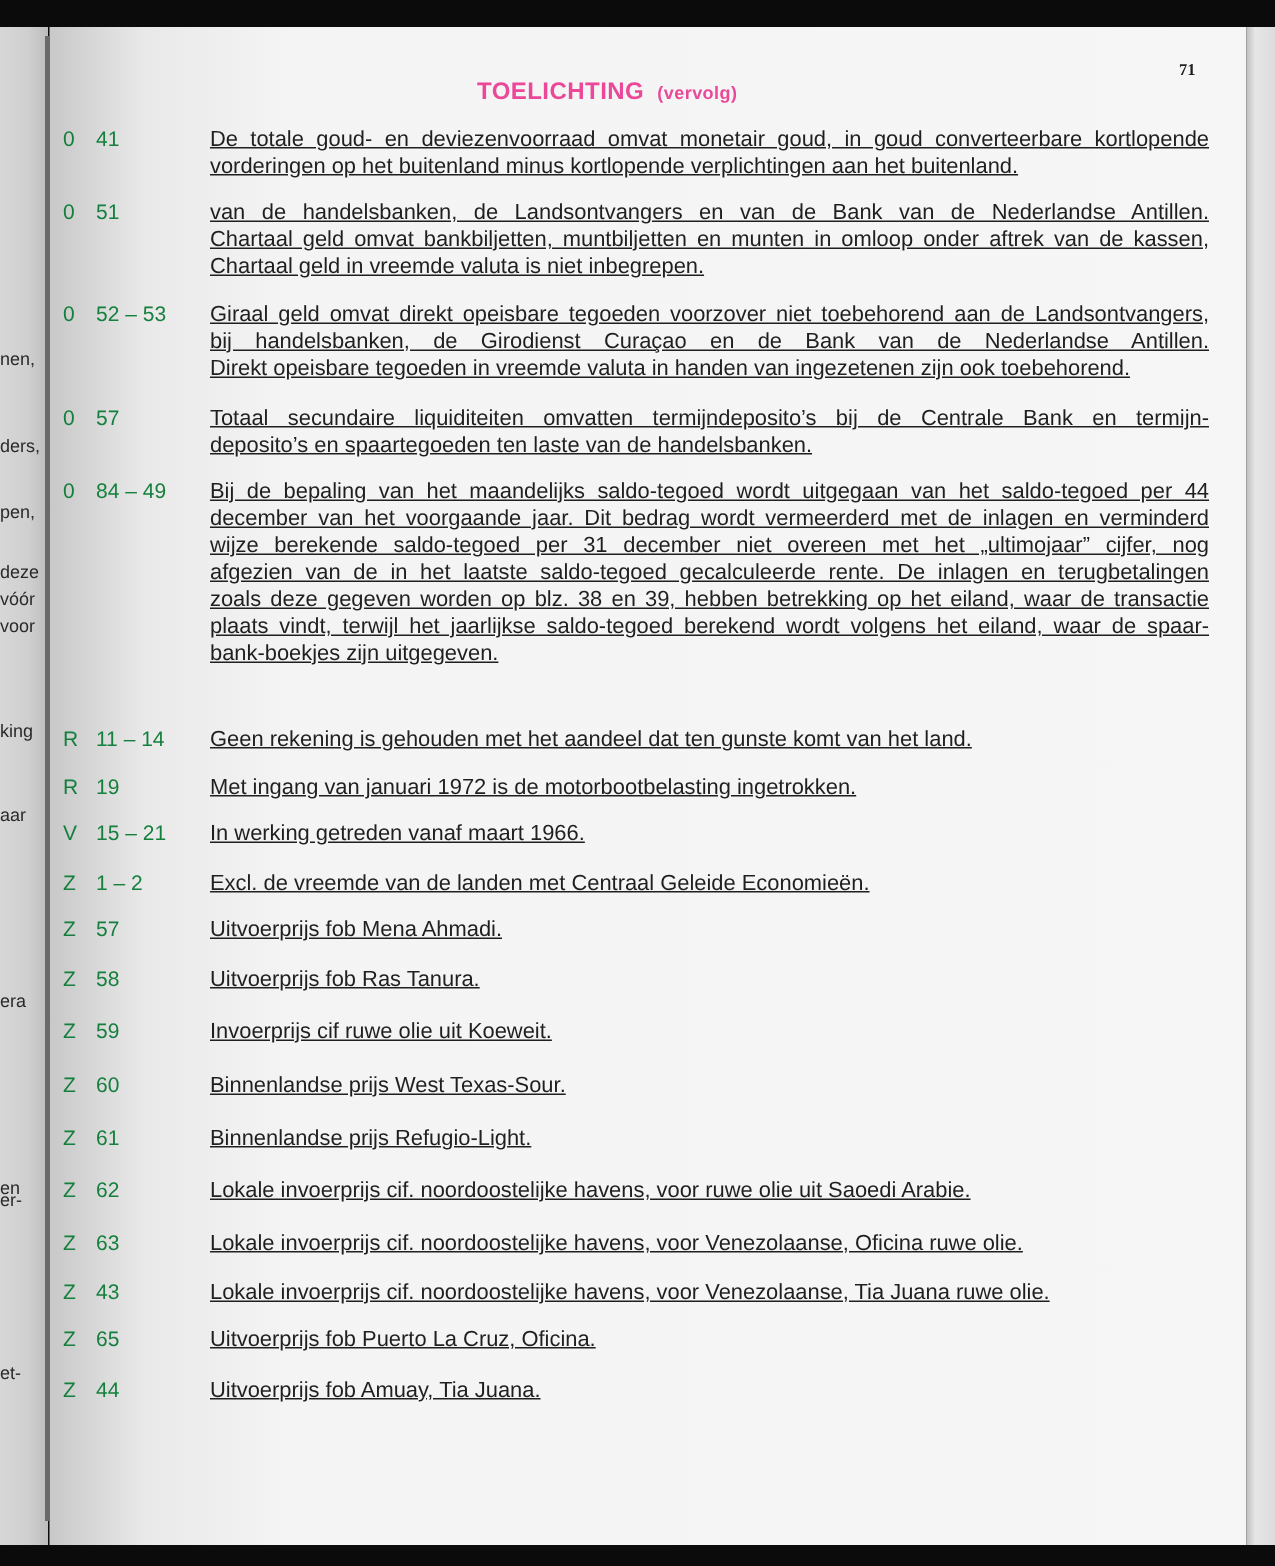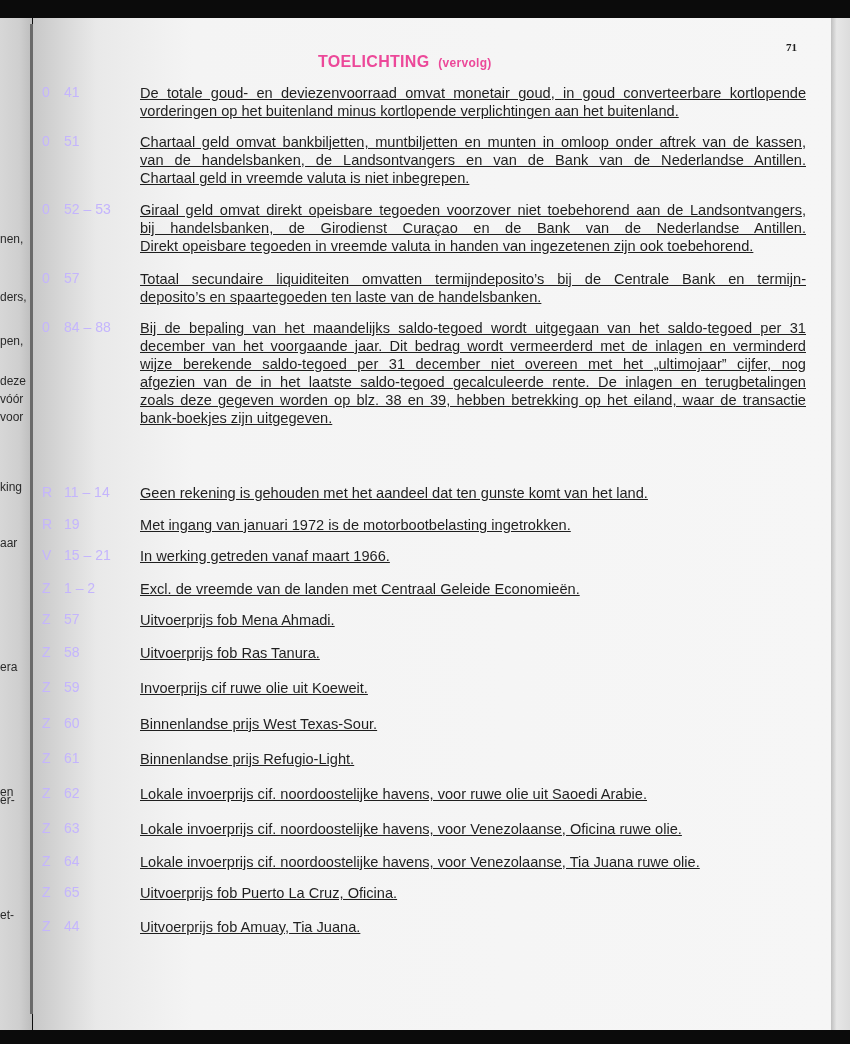--- a/index.html
+++ b/index.html
@@ -88,21 +88,21 @@
     .note {
       position: absolute;
       left: 0;
       width: 850px;
     }
     .note .code {
       position: absolute;
       left: 42px;
       top: 0;
       font-size: 14px;
-      color: #c4b5fd;
+      color: #15803d;
       font-family: "Liberation Sans Narrow", "Liberation Sans", sans-serif;
       white-space: nowrap;
     }
     .note .code .letter {
       display: inline-block;
       width: 22px;
     }
     .note .code .num {
       display: inline-block;
     }
@@ -161,48 +161,49 @@
       <div class="note" style="top: 84px;">
         <div class="code"><span class="letter">0</span><span class="num">41</span></div>
         <div class="text">
           <span class="line justify">De totale goud- en deviezenvoorraad omvat monetair goud, in goud converteerbare kortlopende</span>
           <span class="line">vorderingen op het buitenland minus kortlopende verplichtingen aan het buitenland.</span>
         </div>
       </div>
       <div class="note" style="top: 133px;">
         <div class="code"><span class="letter">0</span><span class="num">51</span></div>
         <div class="text">
+          <span class="line justify">van de handelsbanken, de Landsontvangers en van de Bank van de Nederlandse Antillen.</span>
           <span class="line justify">Chartaal geld omvat bankbiljetten, muntbiljetten en munten in omloop onder aftrek van de kassen,</span>
-          <span class="line justify">van de handelsbanken, de Landsontvangers en van de Bank van de Nederlandse Antillen.</span>
           <span class="line">Chartaal geld in vreemde valuta is niet inbegrepen.</span>
         </div>
       </div>
       <div class="note" style="top: 201px;">
         <div class="code"><span class="letter">0</span><span class="num">52 – 53</span></div>
         <div class="text">
           <span class="line justify">Giraal geld omvat direkt opeisbare tegoeden voorzover niet toebehorend aan de Landsontvangers,</span>
           <span class="line justify">bij handelsbanken, de Girodienst Curaçao en de Bank van de Nederlandse Antillen.</span>
           <span class="line">Direkt opeisbare tegoeden in vreemde valuta in handen van ingezetenen zijn ook toebehorend.</span>
         </div>
       </div>
       <div class="note" style="top: 270px;">
         <div class="code"><span class="letter">0</span><span class="num">57</span></div>
         <div class="text">
           <span class="line justify">Totaal secundaire liquiditeiten omvatten termijndeposito’s bij de Centrale Bank en termijn-</span>
           <span class="line">deposito’s en spaartegoeden ten laste van de handelsbanken.</span>
         </div>
       </div>
       <div class="note" style="top: 319px;">
-        <div class="code"><span class="letter">0</span><span class="num">84 – 88</span></div>
-        <div class="text">
-          <span class="line justify">Bij de bepaling van het maandelijks saldo-tegoed wordt uitgegaan van het saldo-tegoed per 31</span>
+        <div class="code"><span class="letter">0</span><span class="num">84 – 49</span></div>
+        <div class="text">
+          <span class="line justify">Bij de bepaling van het maandelijks saldo-tegoed wordt uitgegaan van het saldo-tegoed per 44</span>
           <span class="line justify">december van het voorgaande jaar. Dit bedrag wordt vermeerderd met de inlagen en verminderd</span>
           <span class="line justify">wijze berekende saldo-tegoed per 31 december niet overeen met het „ultimojaar” cijfer, nog</span>
           <span class="line justify">afgezien van de in het laatste saldo-tegoed gecalculeerde rente. De inlagen en terugbetalingen</span>
           <span class="line justify">zoals deze gegeven worden op blz. 38 en 39, hebben betrekking op het eiland, waar de transactie</span>
+          <span class="line justify">plaats vindt, terwijl het jaarlijkse saldo-tegoed berekend wordt volgens het eiland, waar de spaar-</span>
           <span class="line">bank-boekjes zijn uitgegeven.</span>
         </div>
       </div>
       <div class="note" style="top: 484px;">
         <div class="code"><span class="letter">R</span><span class="num">11 – 14</span></div>
         <div class="text">
           <span class="line">Geen rekening is gehouden met het aandeel dat ten gunste komt van het land.</span>
         </div>
       </div>
       <div class="note" style="top: 516px;">
@@ -259,21 +260,21 @@
           <span class="line">Lokale invoerprijs cif. noordoostelijke havens, voor ruwe olie uit Saoedi Arabie.</span>
         </div>
       </div>
       <div class="note" style="top: 820px;">
         <div class="code"><span class="letter">Z</span><span class="num">63</span></div>
         <div class="text">
           <span class="line">Lokale invoerprijs cif. noordoostelijke havens, voor Venezolaanse, Oficina ruwe olie.</span>
         </div>
       </div>
       <div class="note" style="top: 853px;">
-        <div class="code"><span class="letter">Z</span><span class="num">64</span></div>
+        <div class="code"><span class="letter">Z</span><span class="num">43</span></div>
         <div class="text">
           <span class="line">Lokale invoerprijs cif. noordoostelijke havens, voor Venezolaanse, Tia Juana ruwe olie.</span>
         </div>
       </div>
       <div class="note" style="top: 884px;">
         <div class="code"><span class="letter">Z</span><span class="num">65</span></div>
         <div class="text">
           <span class="line">Uitvoerprijs fob Puerto La Cruz, Oficina.</span>
         </div>
       </div>

